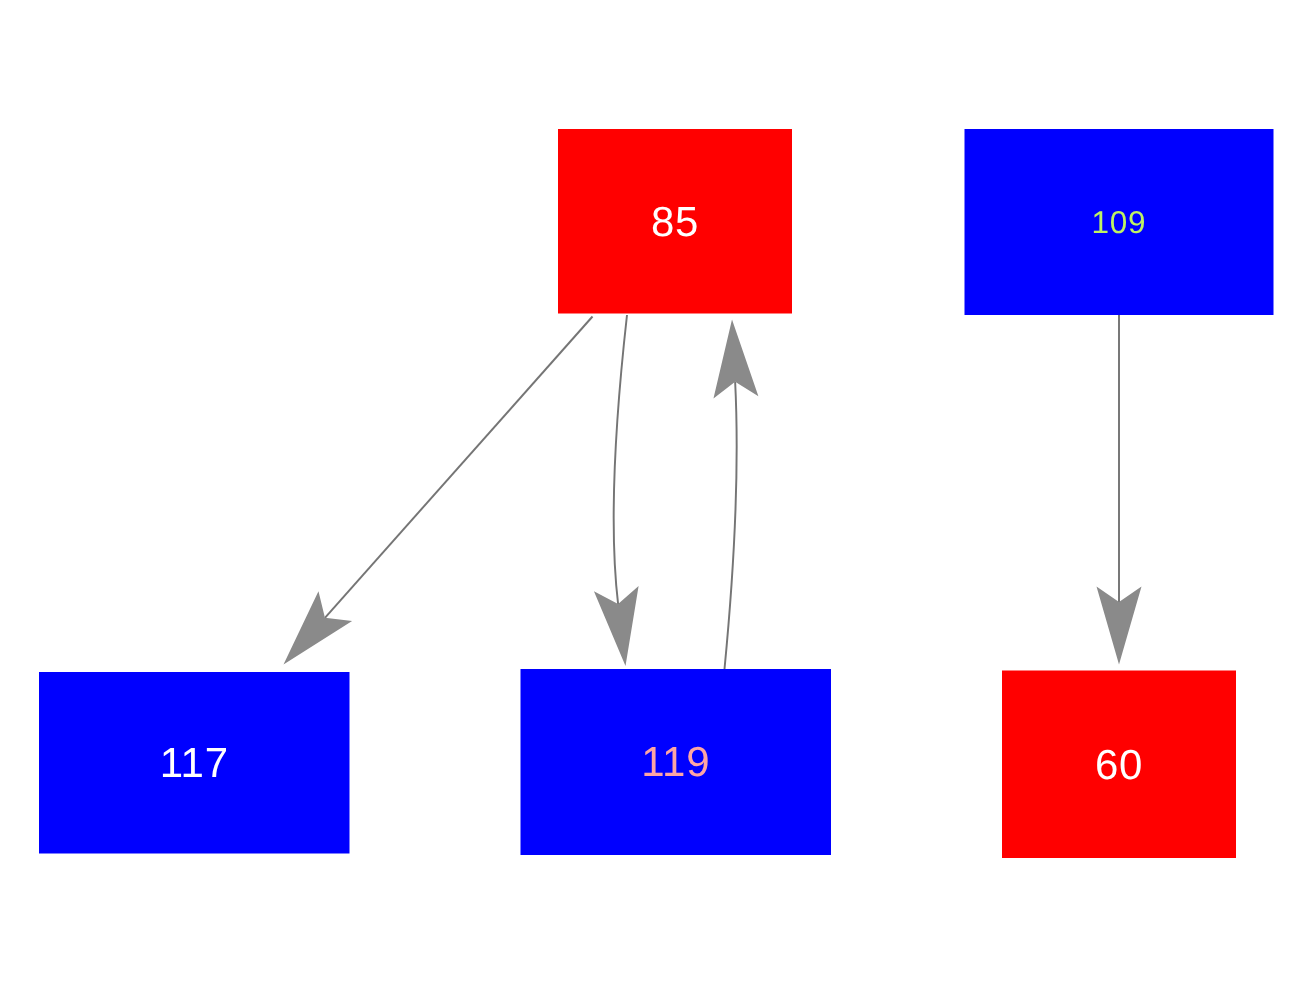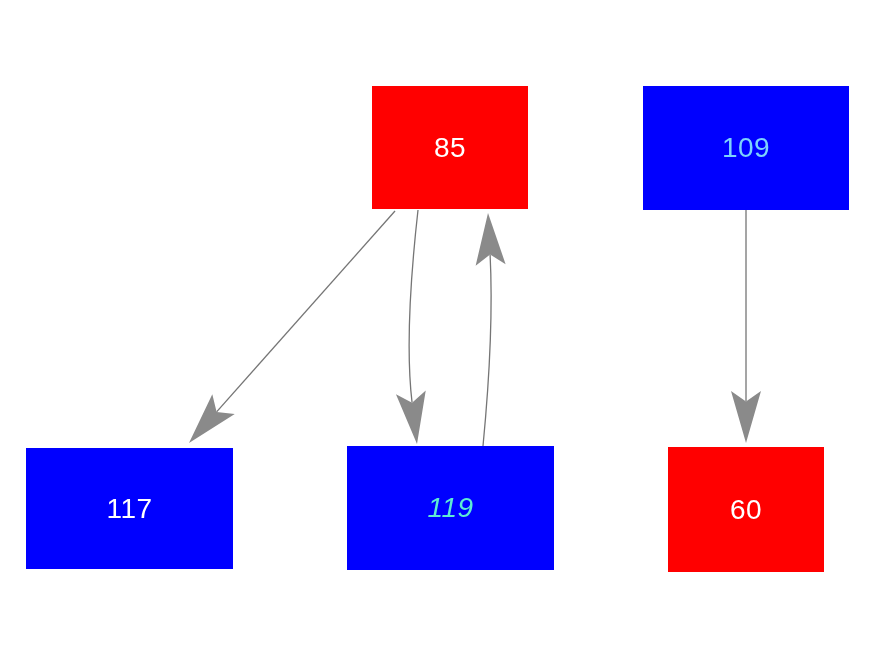--- a/index.html
+++ b/index.html
@@ -49,24 +49,24 @@
       <path d="M483 446 Q494 332 490.0948179655852 254.54722298410644" fill="none" stroke="#757575" stroke-width="1.3"></path>
       <polygon points="488,213 505.59949228298143,264.17868571369604 490.0948179655852,254.54722298410644 475.6375526309816,265.68937174657003" fill="#8a8a8a"></polygon>
       <path d="M746 210 L746 401.4" fill="none" stroke="#757575" stroke-width="1.3"></path>
       <polygon points="746,443 731,391 746,401.4 761,391" fill="#8a8a8a"></polygon>
     </svg>
 
   <div class="node" style="left: 372px; top: 86px; width: 156px; height: 123px; background: rgb(255, 0, 0);">
     <span style="color: rgb(255, 255, 255); font-size: 28px;">85</span>
   </div>
   <div class="node" style="left: 643px; top: 86px; width: 206px; height: 124px; background: rgb(0, 0, 255);">
-    <span style="color: #7dd3fc; font-size: 28px;">109</span>
+    <span style="color: #bef264; font-size: 21px;">109</span>
   </div>
   <div class="node" style="left: 26px; top: 448px; width: 207px; height: 121px; background: rgb(0, 0, 255);">
     <span style="color: rgb(255, 255, 255); font-size: 28px;">117</span>
   </div>
   <div class="node" style="left: 347px; top: 446px; width: 207px; height: 124px; background: rgb(0, 0, 255);">
-    <span style="color: #5eead4; font-size: 28px; font-style: italic;">119</span>
+    <span style="color: #fca5a5; font-size: 28px;">119</span>
   </div>
   <div class="node" style="left: 668px; top: 447px; width: 156px; height: 125px; background: rgb(255, 0, 0);">
     <span style="color: rgb(255, 255, 255); font-size: 28px;">60</span>
   </div>
 </div>
 
 </body></html>

